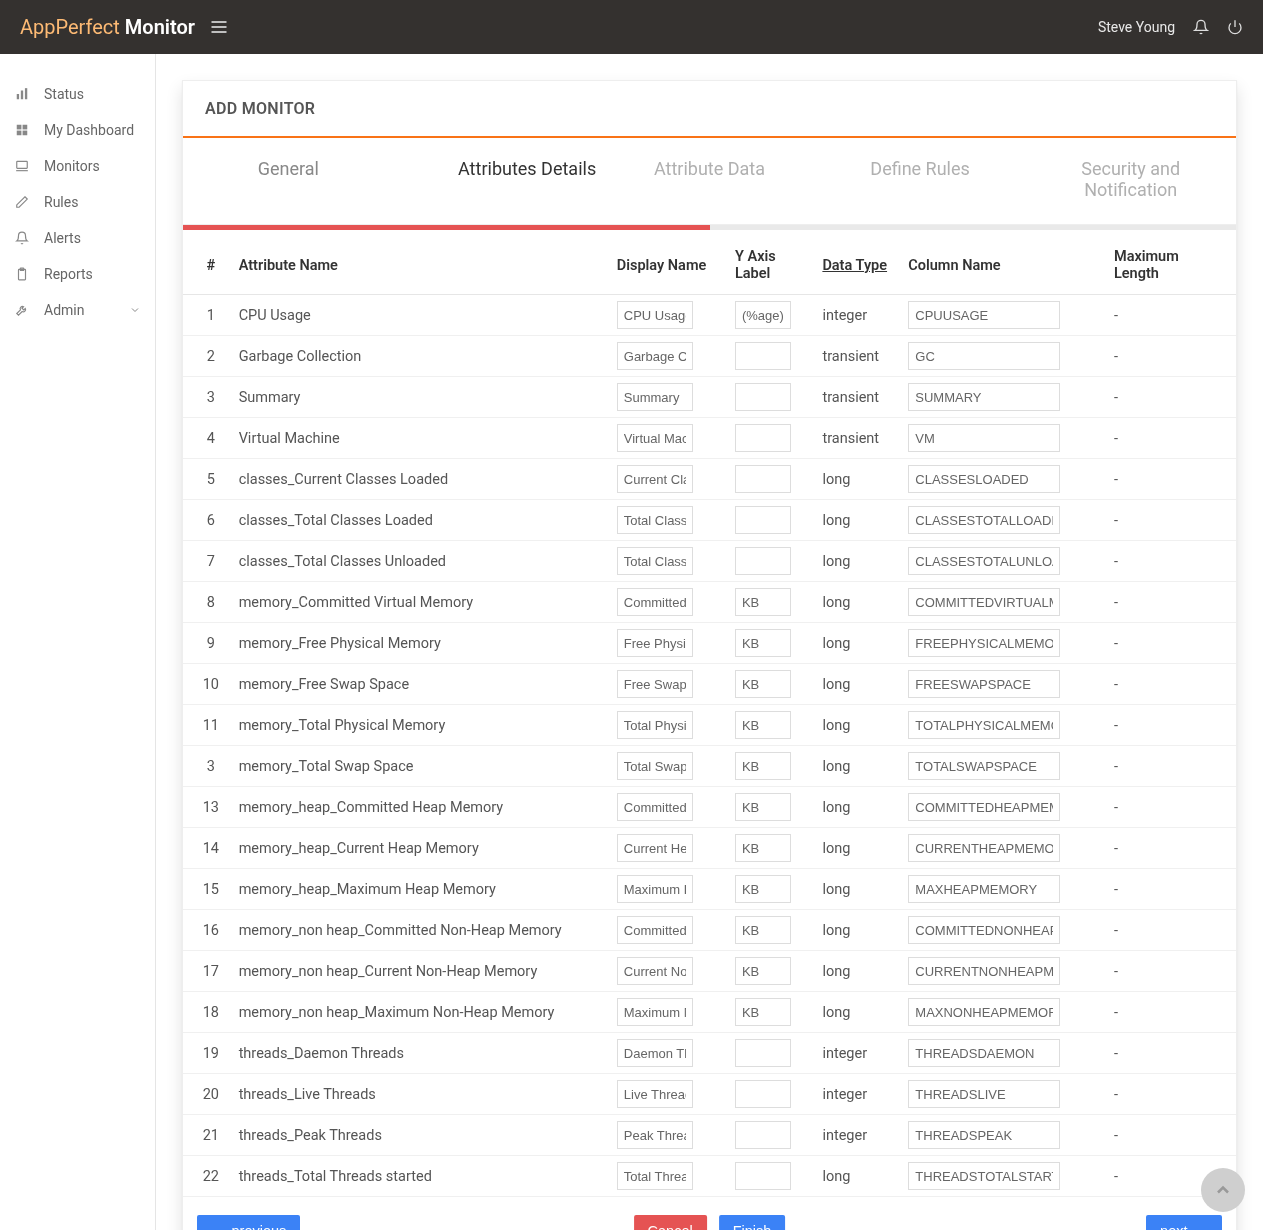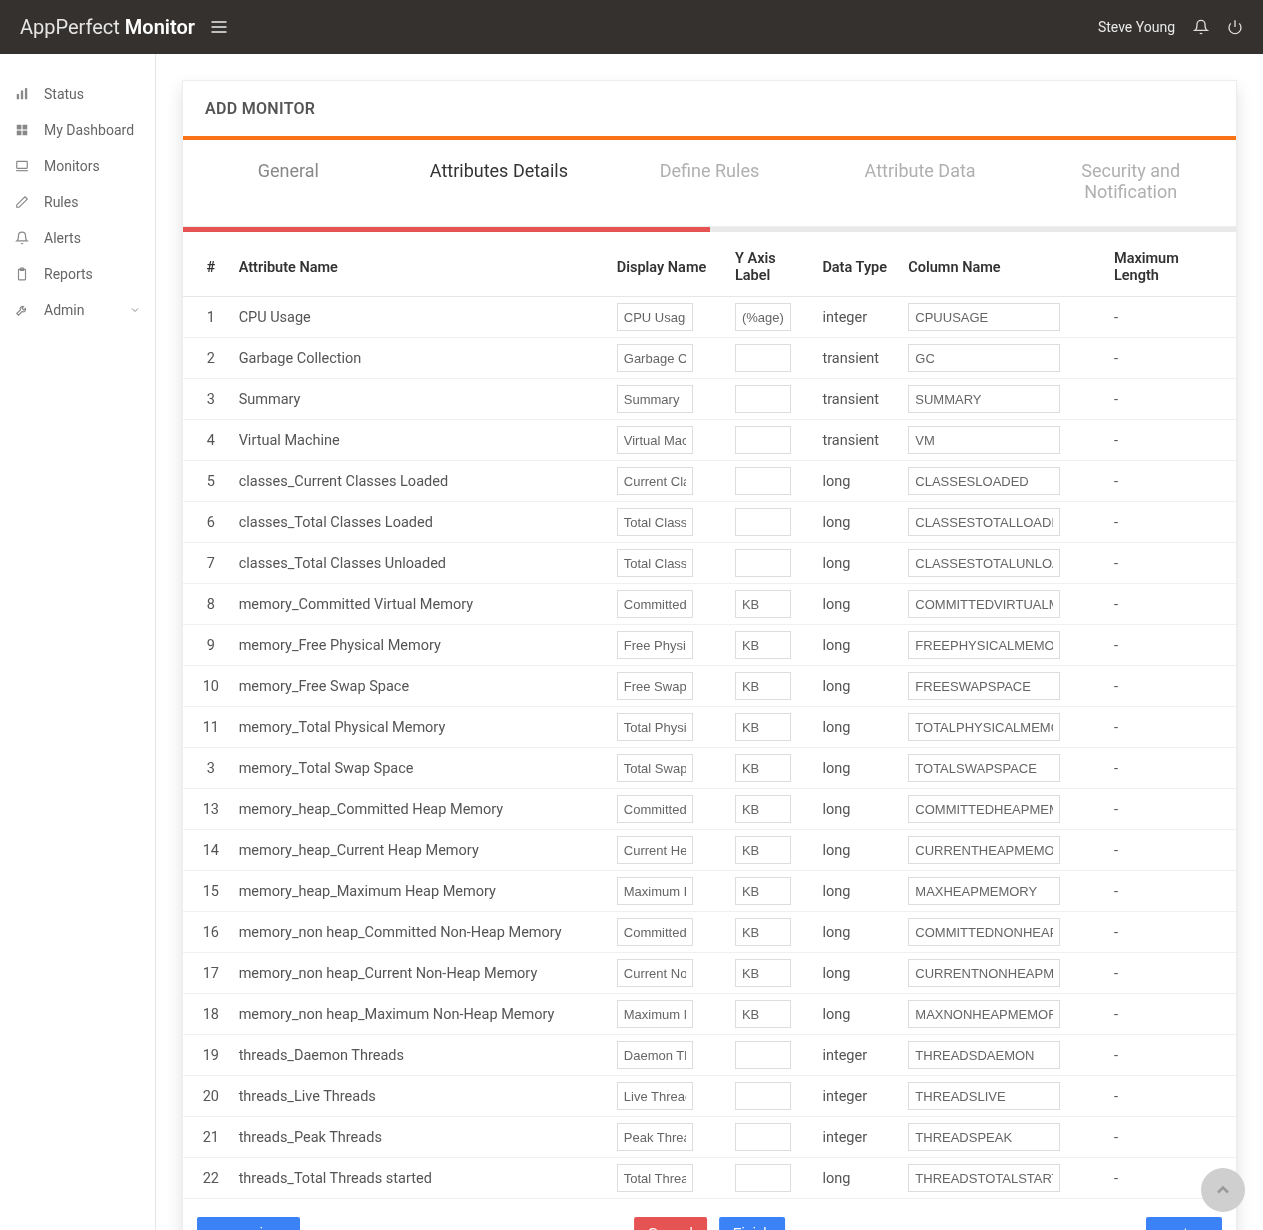--- a/index.html
+++ b/index.html
@@ -1,53 +1,53 @@
 <!DOCTYPE html>
 <html><head>
 <meta charset="utf-8">
 <style>
 * { box-sizing: border-box; margin: 0; padding: 0; }
 body { font-family: -apple-system, BlinkMacSystemFont, "Segoe UI", Roboto, "Helvetica Neue", Arial, sans-serif; background: #fff; color: #333; font-size: 14px; }
 .topbar { background: #34312f; color: #fff; height: 54px; display: flex; align-items: center; padding: 0 20px; justify-content: space-between; }
 .topbar-left { display: flex; align-items: center; gap: 14px; }
 .brand { font-size: 20px; color: #d0d0d0; }
-.brand .light { color: #e5e5e5; font-weight: 400; }
+.brand .light { color: #fdba74; font-weight: 400; }
 .brand .bold { color: #fff; font-weight: 600; }
 .hamburger-icon { cursor: pointer; display: inline-flex; }
 .topbar-right { display: flex; align-items: center; gap: 18px; font-size: 14px; color: #e8e8e8; }
 .topbar-right .ic { cursor: pointer; display: inline-flex; }
 svg { display: block; }
 
 .layout { display: flex; min-height: calc(100vh - 54px); }
 .sidebar { width: 156px; border-right: 1px solid #e5e5e5; padding-top: 22px; }
 .sidebar-item { display: flex; align-items: center; gap: 14px; padding: 10px 14px; color: #666; cursor: pointer; font-size: 14px; }
 .sidebar-item .s-icon { width: 16px; display: inline-flex; justify-content: center; color: #888; }
 .sidebar-item .chev { margin-left: auto; }
 
 .main { flex: 1; padding: 26px; background: #fff; }
 .card { border: 1px solid #eee; box-shadow: 0 8px 16px rgba(0,0,0,0.12), 0 1px 2px rgba(0,0,0,0.04); background: #fff; }
-.card-title { padding: 18px 22px; font-size: 16px; font-weight: 600; color: #555; border-bottom: 4px solid #f97316; letter-spacing: .3px; }
+.card-title { padding: 18px 22px; font-size: 16px; font-weight: 600; color: #555; border-bottom: 2px solid #f97316; letter-spacing: .3px; }
 .tabs { display: flex; border-bottom: 1px solid #eee; }
 .tab { flex: 1; text-align: center; padding: 20px 8px 24px; font-size: 18px; color: #b0b0b0; cursor: pointer; }
-.tab.active { color: #333; }
+.tab.active { color: #333; text-align: right; }
 .tab.done { color: #888; }
 .progress { height: 5px; background: #e9e9e9; position: relative; }
 .progress .fill { position: absolute; top: 0; left: 0; height: 100%; background: #e55353; }
 
 .table-wrap { padding: 6px 0 0; }
 table { width: 100%; border-collapse: collapse; }
 th { text-align: left; font-weight: 600; font-size: 14.5px; color: #333; padding: 12px 8px; border-bottom: 1px solid #e6e6e6; }
 td { padding: 6px 8px; border-bottom: 1px solid #f0f0f0; color: #555; vertical-align: middle; font-size: 14.5px; }
 th:first-child, td:first-child { padding-left: 16px; }
 th:last-child, td:last-child { padding-right: 16px; }
 .col-num { width: 34px; text-align: center; }
 .col-attr { width: 320px; }
 .col-disp { width: 100px; }
 .col-yaxis { width: 74px; }
-.col-dtype { width: 68px; }
+.col-dtype { width: 68px; text-decoration: underline; }
 .col-colname { width: 174px; }
 .col-maxlen { width: 110px; }
 input.cell-input { width: 76px; height: 28px; border: 1px solid #ddd; padding: 0 6px; font-size: 13px; color: #666; background: #fff; }
 input.cell-input.w-col { width: 152px; }
 input.cell-input.w-y { width: 56px; }
 
 .card-footer { display: flex; align-items: center; padding: 18px 14px 28px; gap: 12px; }
 .btn { border: none; padding: 8px 14px; font-size: 14.5px; color: #fff; cursor: pointer; border-radius: 2px; display: inline-flex; align-items: center; gap: 6px; }
 .btn-blue { background: #3b82f6; }
 .btn-red { background: #e55353; }
@@ -163,22 +163,22 @@
         </span>
       </div>
     </div>
 
   <div class="main">
     <div class="card">
       <div class="card-title">ADD MONITOR</div>
       <div class="tabs" id="tabs">
           <div class="tab done">General</div>
           <div class="tab active">Attributes Details</div>
+          <div class="tab ">Attribute Data</div>
           <div class="tab ">Define Rules</div>
-          <div class="tab ">Attribute Data</div>
           <div class="tab ">Security and Notification</div>
         </div>
       <div class="progress">
         <div class="fill" id="progress-fill" style="width: 50%;"></div>
       </div>
       <div class="table-wrap">
         <table>
           <thead>
             <tr>
               <th class="col-num">#</th>

